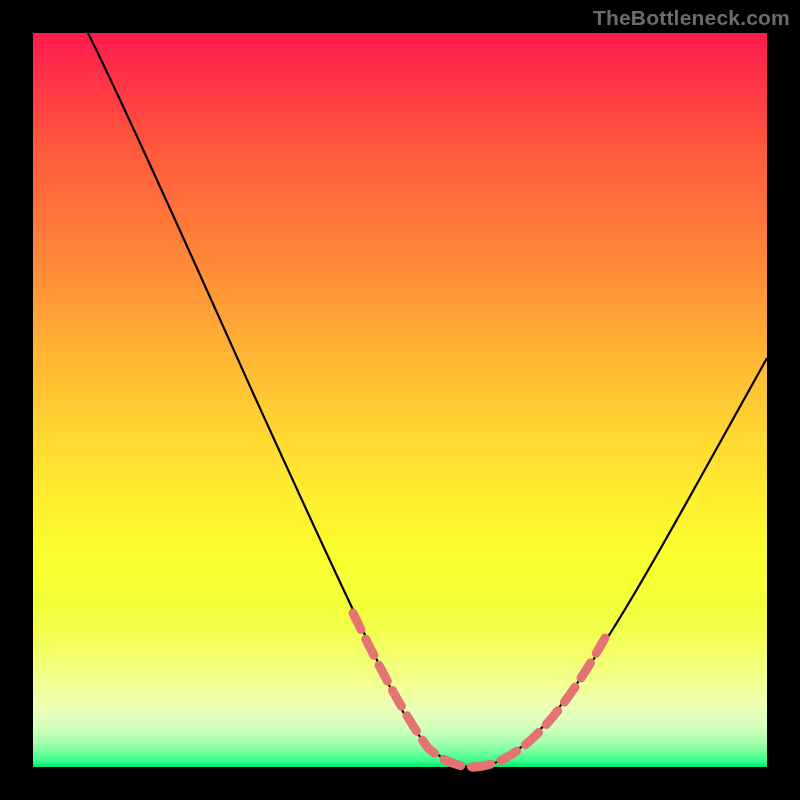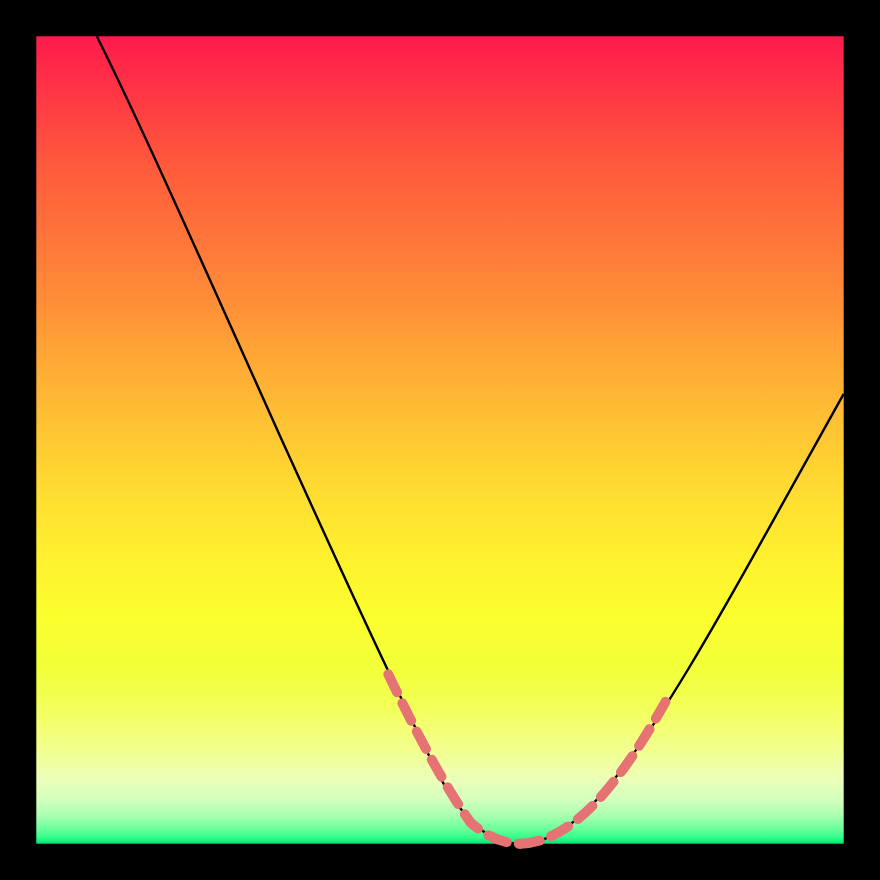--- a/index.html
+++ b/index.html
@@ -85,13 +85,14 @@
              C 700 386, 720 350, 734 325" fill="none" stroke="#000" stroke-width="2.2"></path>
 
     <path d="M 320 580
              C 345 632, 370 680, 395 715
              C 412 730, 428 734, 440 734" fill="none" stroke="#e57373" stroke-width="9" stroke-linecap="round" stroke-dasharray="18 11"></path>
     <path d="M 440 734
              C 460 734, 485 722, 510 695
              C 535 668, 555 635, 572 605" fill="none" stroke="#e57373" stroke-width="9" stroke-linecap="round" stroke-dasharray="18 11"></path>
   </svg>
 
+  <div class="watermark">TheBottleneck.com</div>
 </div>
 
 </body></html>

